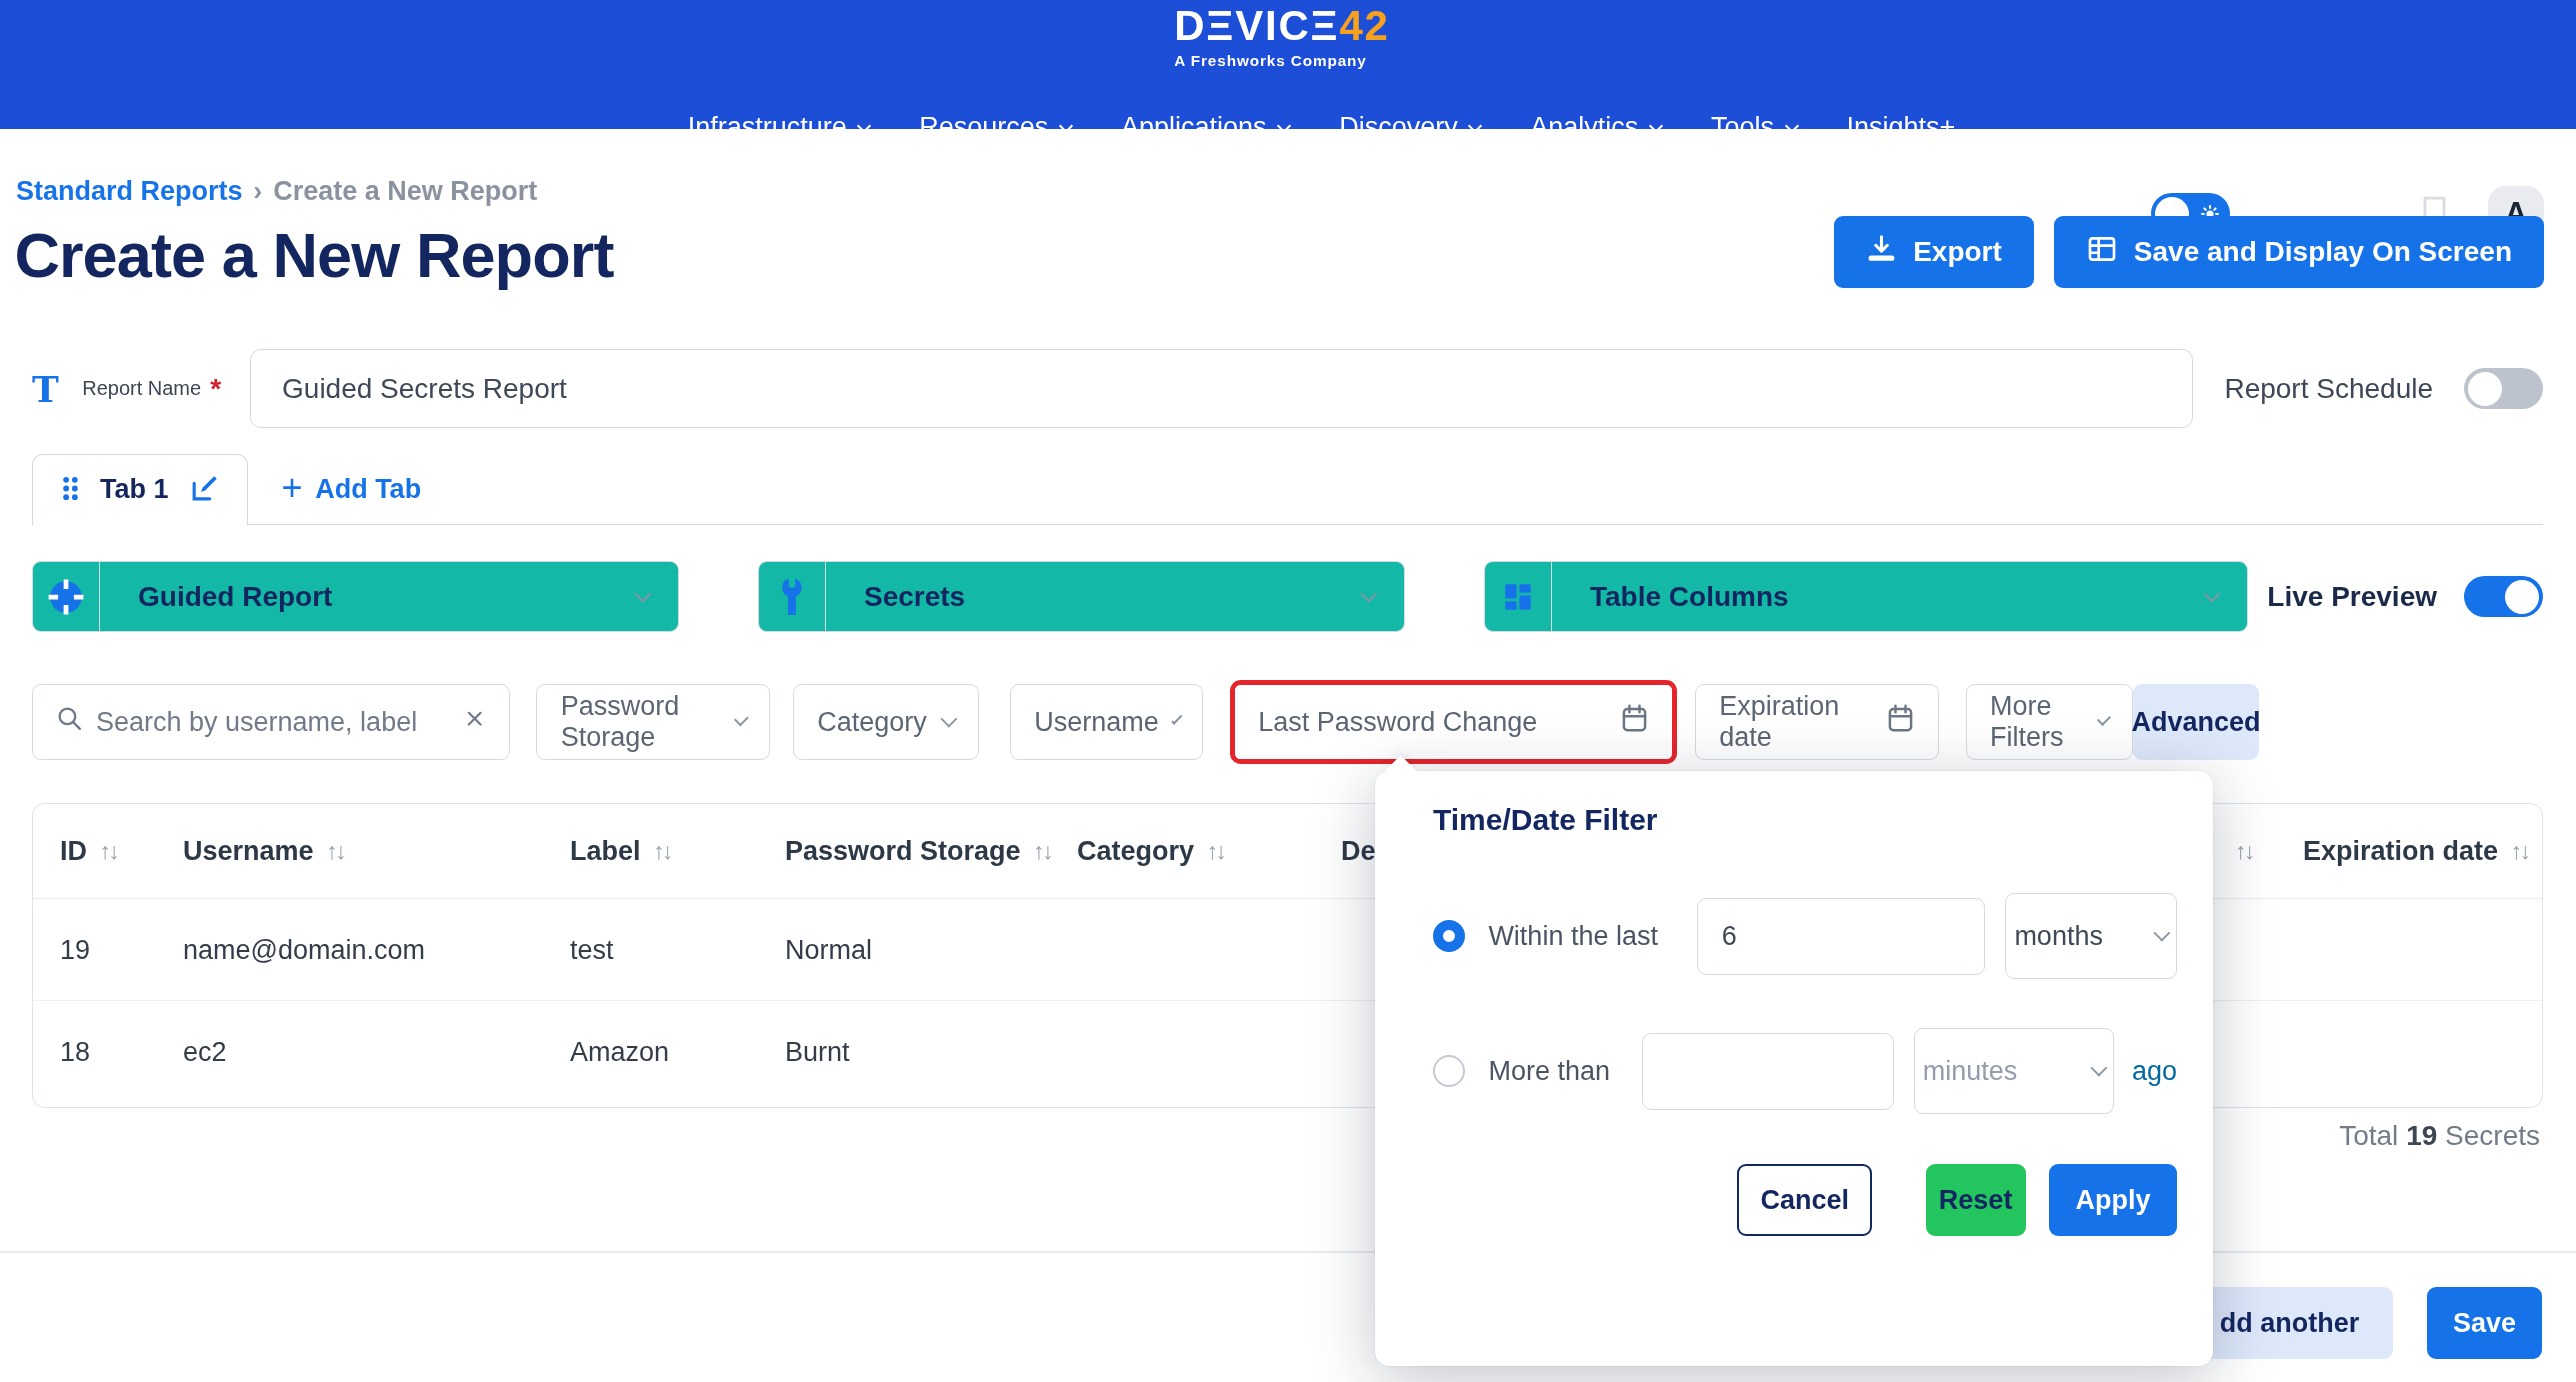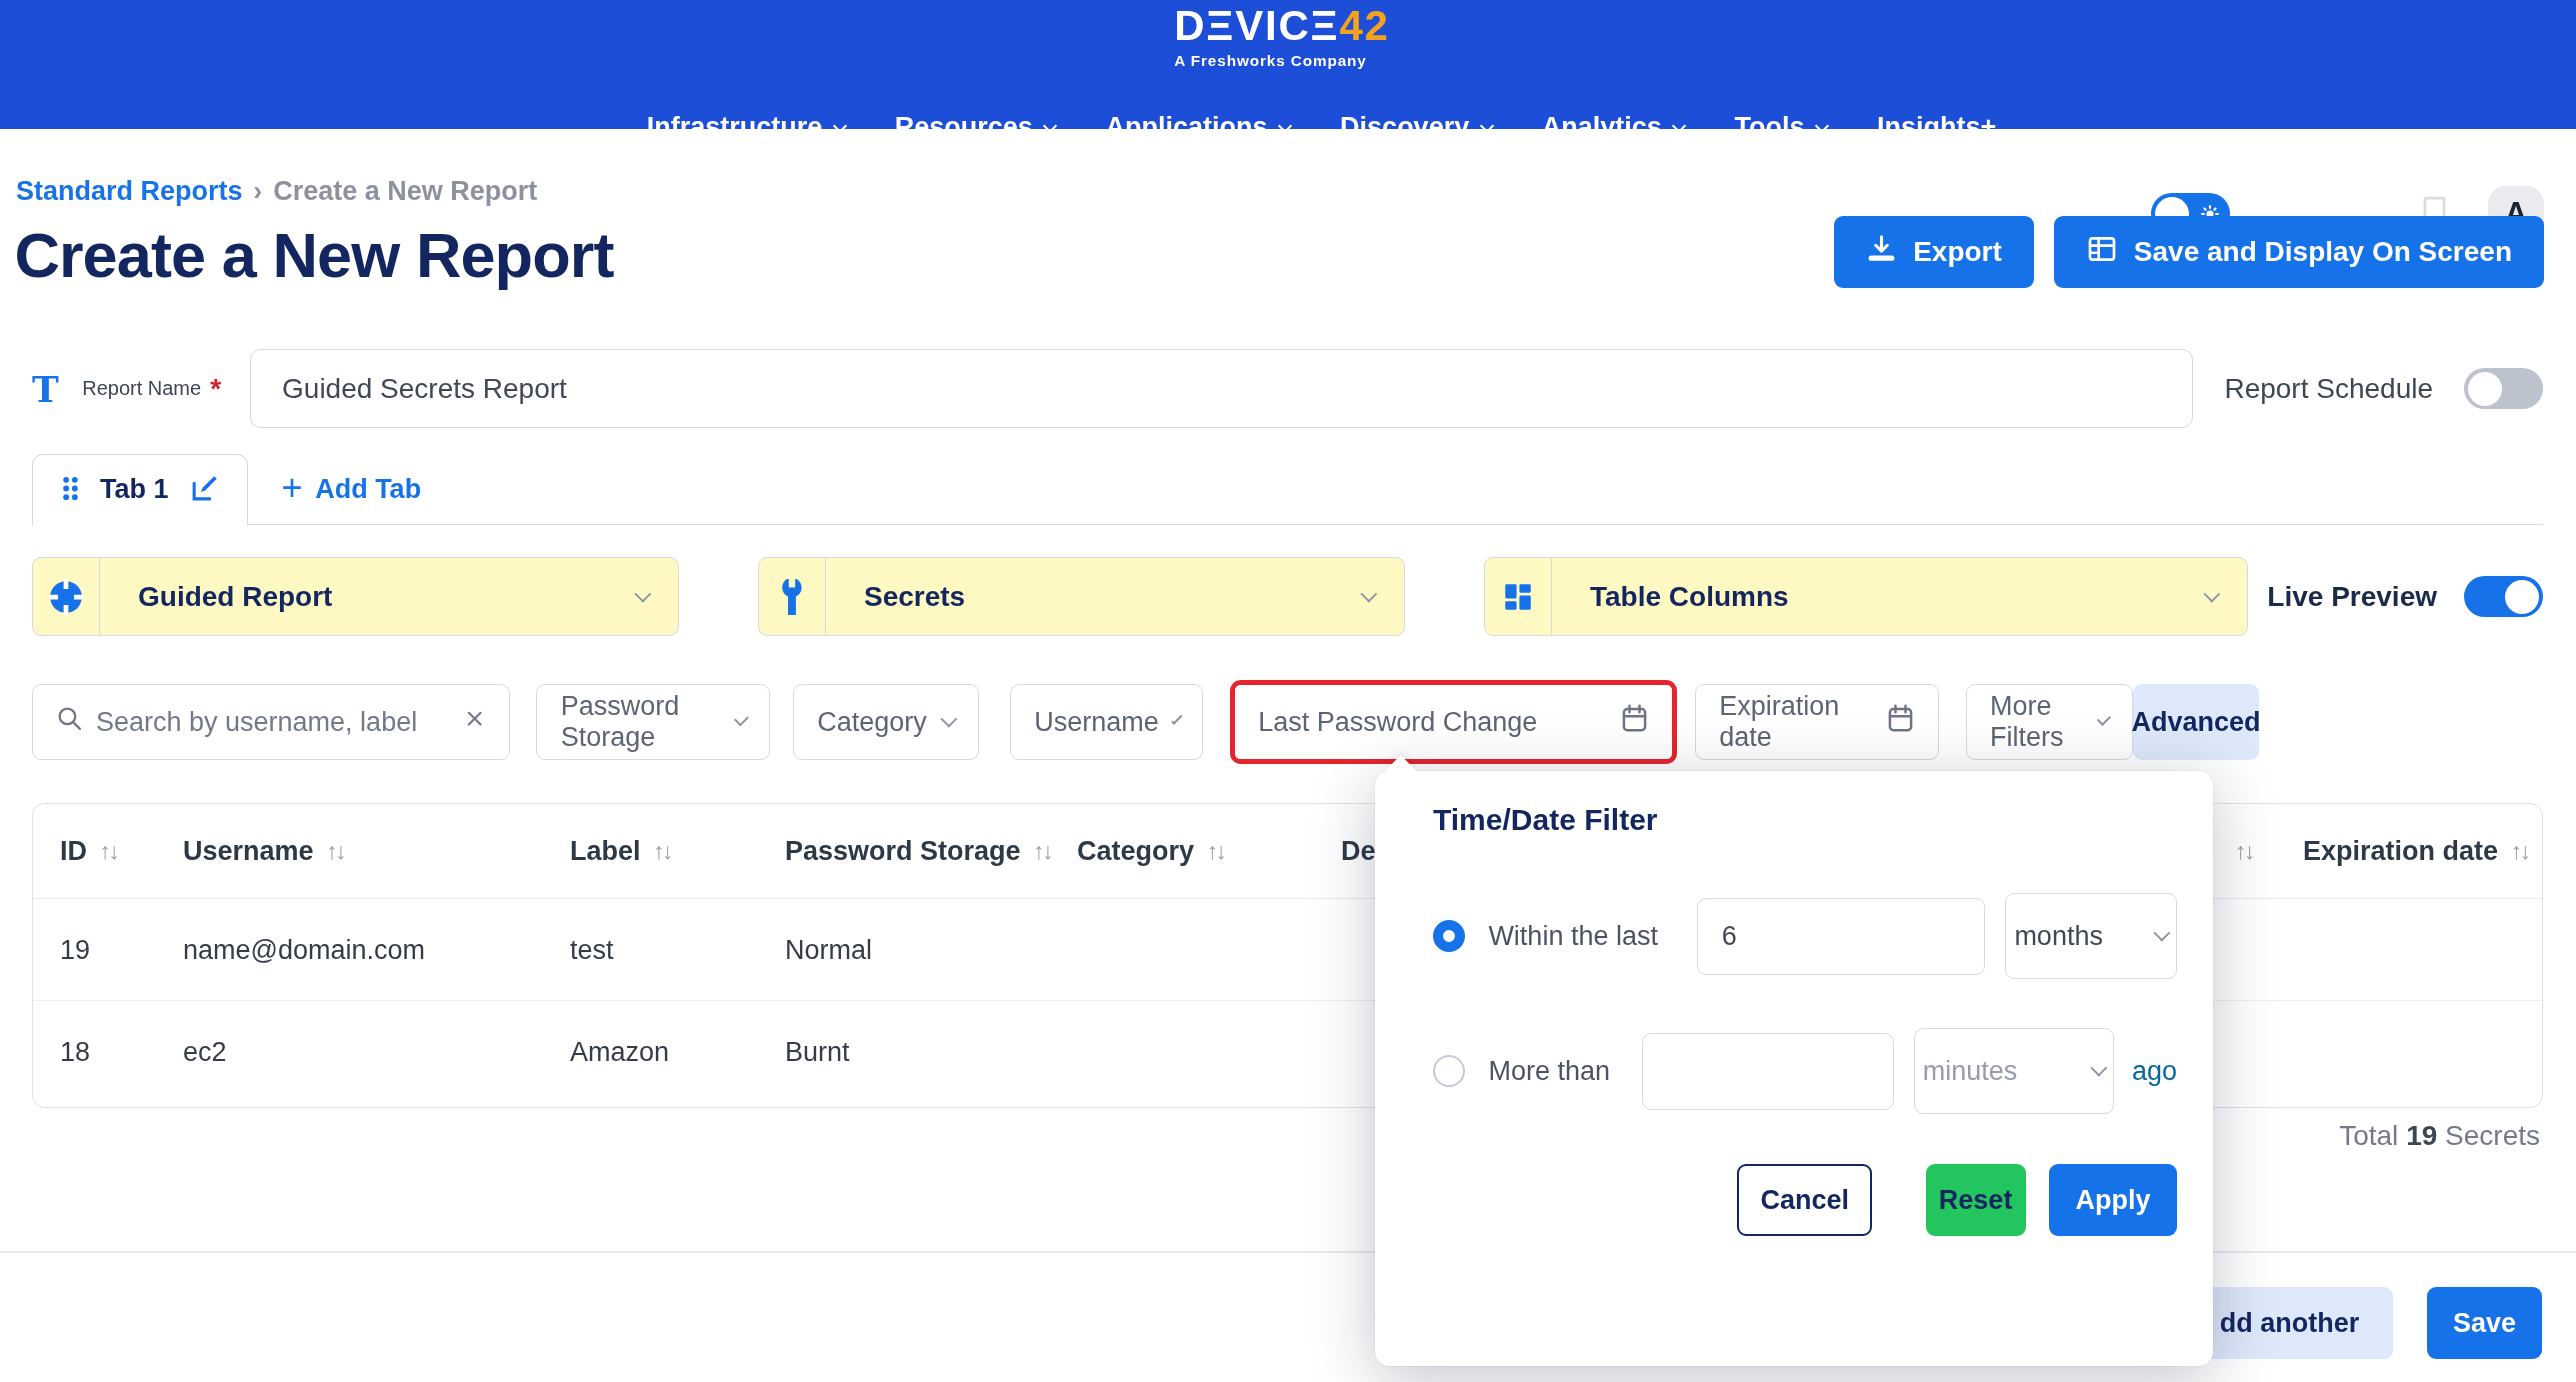--- a/index.html
+++ b/index.html
@@ -8,21 +8,21 @@
 
   
   .navbar { position:absolute; left:0; top:0; width:2576px; height:129px; background:#1d4ed8;
             display:flex; align-items:center; padding:0 32px 0 20px;flex-direction:column; }
   .logo { display:flex; flex-direction:column; justify-content:center; margin-top:5.4px; }
   .logo-line { font-size:42px; font-weight:700; color:#fff; letter-spacing:1.8px; line-height:1; }
   .logo-accent { color:#f8a11d; }
   .logo-sub { font-size:15.3px; font-weight:700; color:#fff; margin-top:4.5px; letter-spacing:0.9px; }
   .nav-menu { display:flex; align-items:center; gap:50px; margin-left:79px; height:129px; }
   .nav-item { position:relative; height:116px; display:flex; align-items:center; gap:12.6px;
-              color:#fff; font-size:27px; font-weight:700; cursor:pointer; }
+              color:#fff; font-size:27px; font-weight:400; cursor:pointer; }
   .nav-item.active::after { content:""; position:absolute; left:-3.6px; right:-3.6px; bottom:31px; height:3.6px; background:#fff; border-radius:1.8px; }
   .chev { display:inline-block; width:11.7px; height:11.7px; border-right:2.7px solid #8a94a3;
           border-bottom:2.7px solid #8a94a3; transform:rotate(45deg); margin-top:-6.3px; }
   .chev.white { width:10px; height:10px; border-width:2.2px; border-color:#fff; margin-top:-3.6px; }
   .nav-icons { margin-left:auto; display:flex; align-items:center; gap:38px; }
   .nicon { display:flex; align-items:center; justify-content:center; cursor:pointer; }
   .gear-glyph { font-family:"DejaVu Sans",sans-serif; font-size:41px; color:#fff; line-height:1; }
   .toggle { width:79px; height:41px; border-radius:20.7px; position:relative; cursor:pointer; }
   .toggle .knob { position:absolute; top:3.6px; width:34px; height:34px; border-radius:50%; background:#fff; }
   .toggle.on { background:#1672e8; } .toggle.on .knob { right:3.6px; }
@@ -53,21 +53,21 @@
   
   .tab-row { position:absolute; left:32px; top:449px; width:2511px; height:76px; display:flex; align-items:flex-end; border-bottom:1.8px solid #d5dae1; }
   .tab { position:relative; top:1.8px; height:72px; background:#fff; border:1.8px solid #d5dae1; border-bottom-color:#fff;
          border-radius:10.8px 10.8px 0 0; display:flex; align-items:center; gap:20px; padding:0 27px; cursor:pointer; }
   .tab-label { font-size:27px; font-weight:700; color:#13265f; }
   .add-tab { display:flex; align-items:center; gap:12.6px; color:#1672e8; font-size:27px; font-weight:600; margin:0 0 18px 34px; cursor:pointer; }
   .plus-glyph { font-size:36px; font-weight:400; line-height:1; margin-top:-3.6px; }
 
   
   .selector-row { position:absolute; left:32px; top:557px; width:2511px; height:79px; display:flex; align-items:center; }
-  .sel { height:79px; background:#fef9c3; border:1.8px solid #d5dae1; border-radius:9px; display:flex; align-items:center; cursor:pointer; }
+  .sel { height:71px; background:#14b8a6; border:1.8px solid #d5dae1; border-radius:9px; display:flex; align-items:center; cursor:pointer; }
   .sel-icon { width:67px; align-self:stretch; border-right:1.8px solid #d5dae1; display:flex; align-items:center; justify-content:center; }
   .sel-label { font-size:28px; color:#13265f; font-weight:600; margin-left:38px; }
   .sel .chev { margin-left:auto; margin-right:29px; }
   .w720 { width:647px; } .w850 { width:764px; } .gap88 { margin-left:79px; }
   .live-wrap { margin-left:auto; display:flex; align-items:center; gap:27px; }
   .live-label { font-size:28px; font-weight:600; color:#1b2a4a; }
 
   
   .filter-row { position:absolute; left:32px; top:679px; width:2227px; height:86px; display:flex; align-items:center; }
   .chip { height:76px; background:#fff; border:1.8px solid #d5dae1; border-radius:9px; display:flex; align-items:center;

